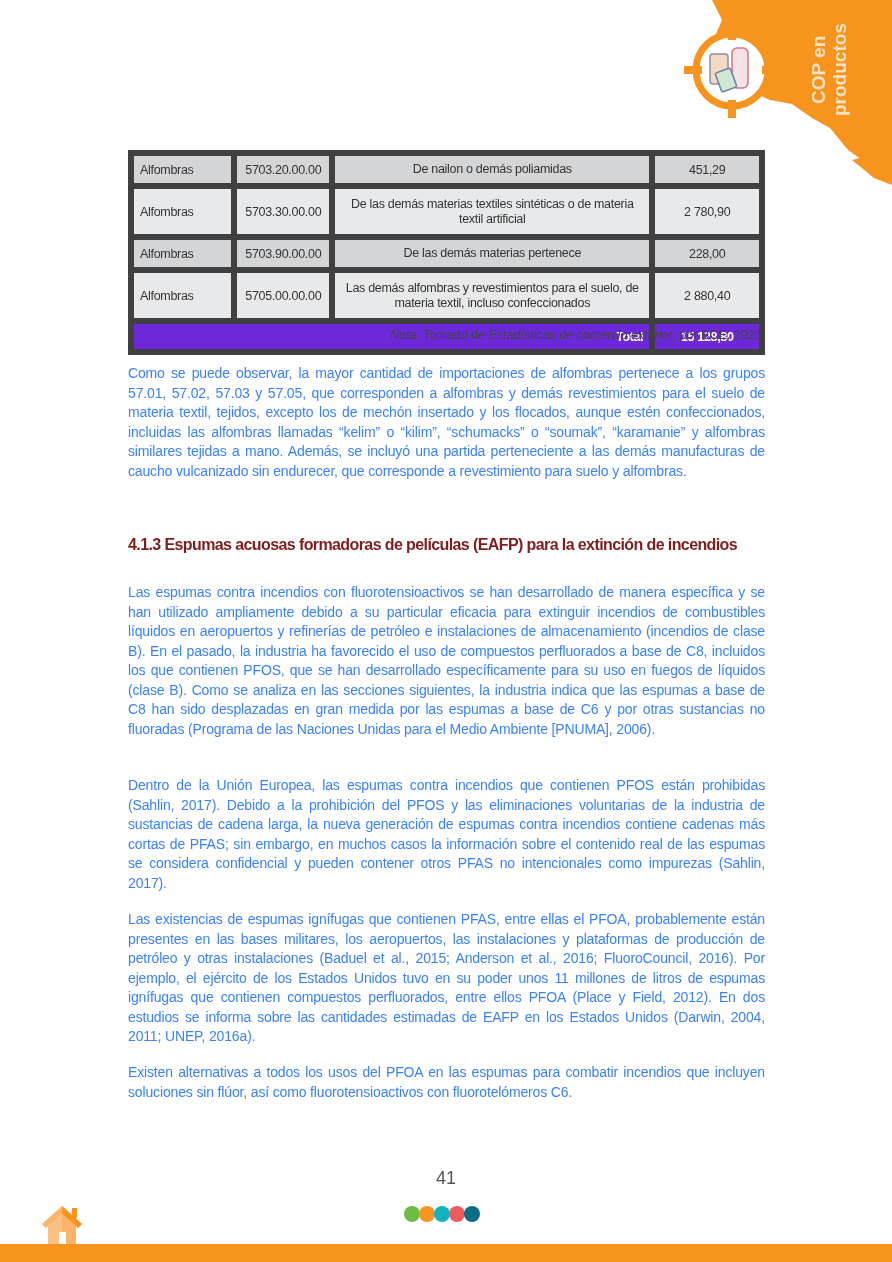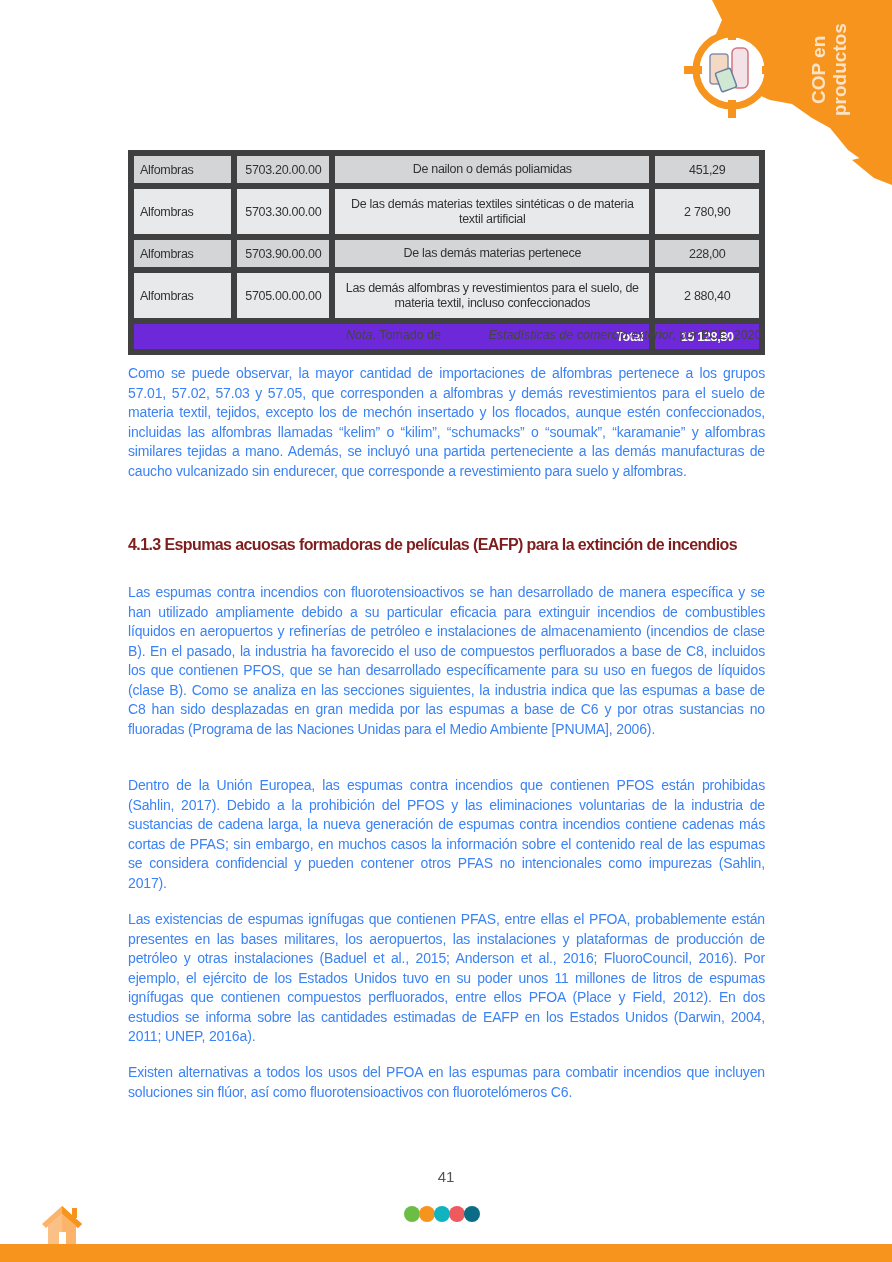--- a/index.html
+++ b/index.html
@@ -31,34 +31,34 @@
   table.data td.c3 { width: 320px; line-height: 15px; text-align: center; }
   table.data td.c4 { width: 96px; text-align: center; }
   table.data tr.total td { background: #6d28d9; color: #fff; font-weight: bold; height: 21px; }
   table.data tr.total td.label { text-align: right; }
   table.data tr.total td.c4 { }
 
   .nota {
     position: absolute; left: 128px; top: 328px; width: 637px; text-align: right;
     font-size: 12.5px; color: #444;
   }
-  .nota em { font-style: italic; margin-left: 44px; }
+  .nota em { font-style: italic; }
   .para {
     position: absolute; left: 128px; width: 637px; margin: 0;
     font-size: 14px; line-height: 19.5px; text-align: justify; color: #3b82f6;
     letter-spacing: -0.15px;
   }
   .heading {
     position: absolute; left: 128px; top: 536px; width: 660px; margin: 0;
     font-size: 16px; font-weight: bold; color: #7f1d1d; letter-spacing: -0.6px;
     white-space: nowrap;
   }
   .page-number {
     position: absolute; left: 0; width: 892px; top: 1168px; text-align: center;
-    font-size: 15px; color: #555;
+    font-size: 18px; color: #555;
   }
   .dots { position: absolute; left: 404px; top: 1206px; height: 16px; display: flex; }
   .dot { width: 16px; height: 16px; border-radius: 50%; margin-right: -1px; }
   .home { position: absolute; left: 38px; top: 1204px; width: 50px; height: 42px; }
   .bottom-bar { position: absolute; left: 0; top: 1244px; width: 892px; height: 18px; background: #f7941d; }
 </style>
 </head>
 <body>
 
 <svg class="splash" viewBox="0 0 240 190">

